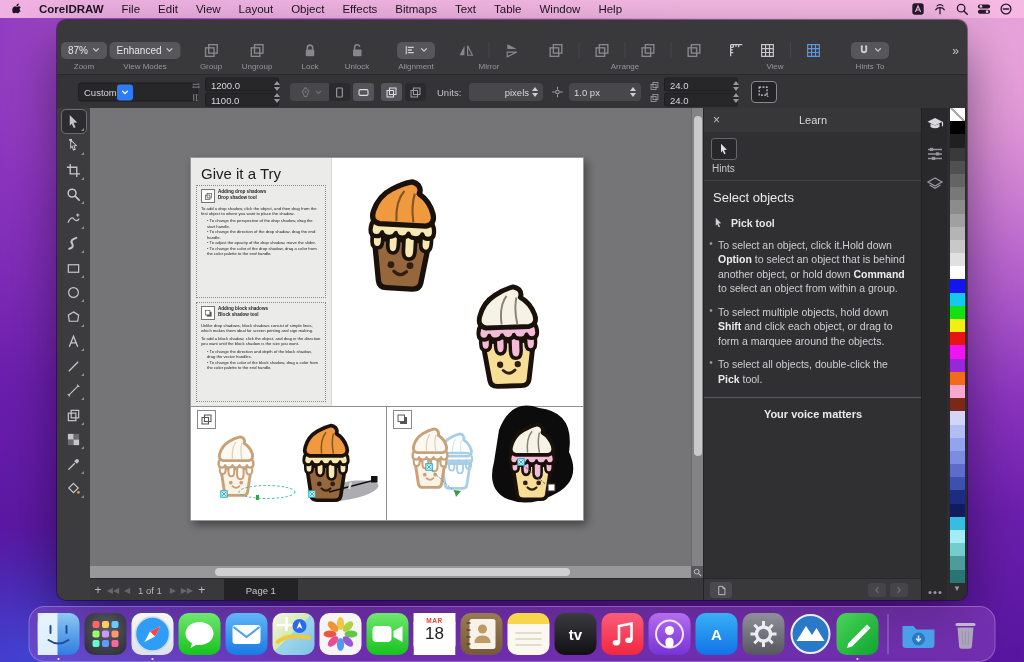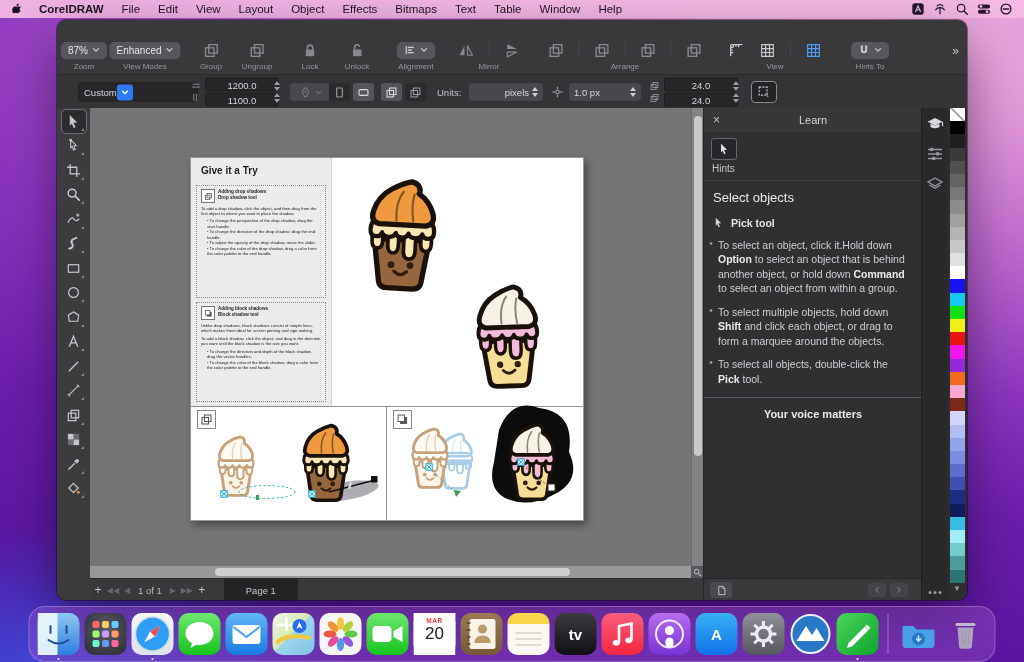--- a/index.html
+++ b/index.html
@@ -41,21 +41,21 @@
   .tb-ic svg{width:17px;height:17px;}
   .tb-ic.lit{color:#c9c9cd;}
   .tb-ic.blue{color:#4f9cf7;}
   .tb-div{width:1px;height:16px;background:#47474b;}
   #tb-overflow{position:absolute;right:8px;top:6px;font-size:12px;color:#c6c6ca;}
   
   #propbar{position:absolute;left:0;top:54px;width:100%;height:34px;background:#343437;
     border-top:1px solid #2a2a2d;border-bottom:1px solid #29292c;}
   .pb{position:absolute;top:50%;transform:translateY(-50%);}
   .field{background:#27272a;border:1px solid #1e1e21;border-radius:3px;color:#d6d6da;font-size:9.5px;
-    display:flex;align-items:center;padding:0 5px;justify-content:center;}
+    display:flex;align-items:center;padding:0 5px;}
   .sel-blue{width:16px;height:16px;background:#2f7bf5;border-radius:3px;display:flex;align-items:center;justify-content:center;}
   .sel-blue svg{width:8px;height:8px;color:#fff;}
   .stepcol{display:flex;flex-direction:column;justify-content:center;gap:2px;margin-left:3px;}
   .st{width:0;height:0;border-left:3.5px solid transparent;border-right:3.5px solid transparent;}
   .st.up{border-bottom:4px solid #9a9a9e;}
   .st.dn{border-top:4px solid #9a9a9e;}
   .pb-lbl{font-size:9.5px;color:#c3c3c7;}
   .pb-btn{background:#47474c;border-radius:4px;height:18px;display:flex;align-items:center;justify-content:center;gap:3px;padding:0 5px;color:#a9a9ad;}
   .pb-btn.dim{color:#77777b;}
   .pb-btn svg{width:13px;height:13px;}
@@ -74,21 +74,21 @@
   .tool{position:relative;width:24px;height:23px;margin:1.5px auto;display:flex;align-items:center;justify-content:center;
     color:#c6c6ca;border-radius:4px;}
   .tool svg{width:15px;height:15px;}
   .tool:first-of-type{background:#2c2c2f;outline:1px solid #6e6e72;}
   .tool::after{content:"";position:absolute;right:2px;bottom:2px;border-left:3px solid transparent;border-bottom:3px solid #8b8b8f;}
   
   #canvas{position:absolute;left:33px;top:0;width:601px;height:458px;background:#757577;overflow:hidden;}
   #page{position:absolute;left:100px;top:49px;width:392px;height:362px;background:#ffffff;
     border:1px solid #97979a;box-shadow:3px 4px 8px rgba(0,0,0,.4);}
   #infopanel{position:absolute;left:0;top:0;width:140px;height:248px;background:#ebebea;border-right:1px solid #d8d8d6;color:#1c1c1c;}
-  #doc-title{position:absolute;left:10px;top:7px;font-size:10px;font-weight:bold;}
+  #doc-title{position:absolute;left:10px;top:7px;font-size:15px;font-weight:normal;}
   .doc-section{position:absolute;left:5px;width:130px;border:1px dotted #8a8a88;padding:3px 4px;box-sizing:border-box;background:#ebebea;}
   #doc-sec-wrap .doc-section:nth-of-type(1){top:27px;height:113px;}
   #doc-sec-wrap .doc-section:nth-of-type(2){top:144px;height:100px;}
   .sec-head{display:flex;gap:3px;align-items:flex-start;}
   .sec-badge{width:12px;height:12px;background:#fff;border:1px solid #777;flex:0 0 auto;display:flex;align-items:center;justify-content:center;color:#555;}
   .sec-badge svg{width:9px;height:9px;}
   .sec-h{font-size:4.6px;font-weight:bold;line-height:1.25;}
   .doc-para{font-size:4.2px;line-height:1.3;margin-top:2.5px;}
   .doc-bullets{margin:2px 0 0 6px;padding:0;}
   .doc-bullets li{list-style:none;font-size:4.2px;line-height:1.3;}
@@ -1191,21 +1191,21 @@
         <span class="dday"></span>
         <span class="ddot"></span>
       </div>
 
       <div class="dapp" title="calendar" style="background: rgb(255, 255, 255);">
         <svg viewBox="0 0 42 42">
           <use href="#d-cal"></use>
         </svg>
         <span class="dglyph"></span>
         <span class="dmonth">MAR</span>
-        <span class="dday">20</span>
+        <span class="dday">18</span>
         <span class="ddot"></span>
       </div>
 
       <div class="dapp" title="contacts" style="background: linear-gradient(rgb(154, 122, 82), rgb(118, 89, 58));">
         <svg viewBox="0 0 42 42">
           <use href="#d-contacts"></use>
         </svg>
         <span class="dglyph"></span>
         <span class="dmonth"></span>
         <span class="dday"></span>

